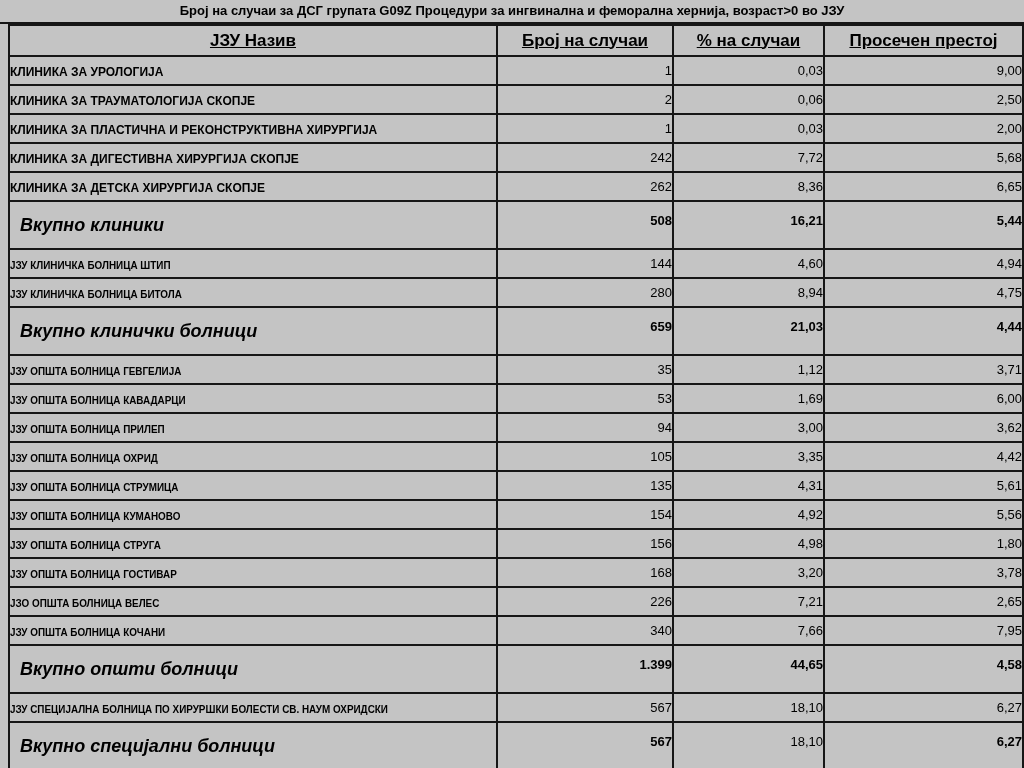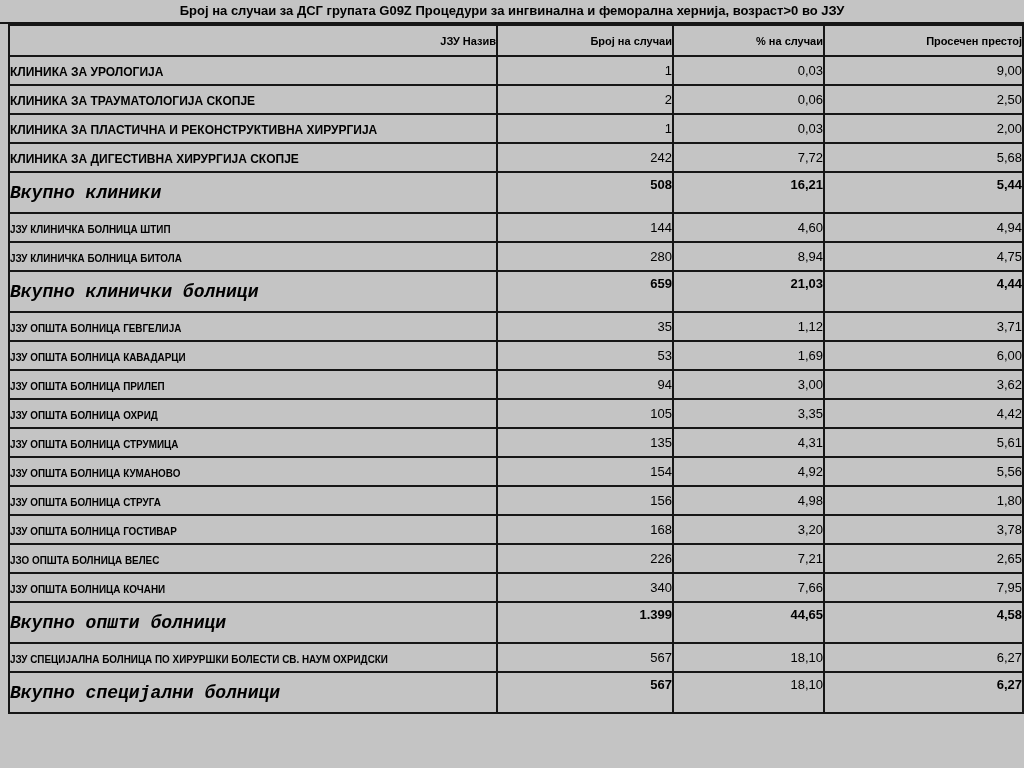--- a/index.html
+++ b/index.html
@@ -23,45 +23,46 @@
   }
   table.rpt col.c1{width:488px;}
   table.rpt col.c2{width:176px;}
   table.rpt col.c3{width:151px;}
   table.rpt col.c4{width:199px;}
   table.rpt th, table.rpt td{
     border:2px solid #161616;
     padding:0;color:#000;overflow:hidden;white-space:nowrap;
   }
   table.rpt th{
-    height:29px;font-size:11px;font-weight:bold;text-align:right;
+    height:29px;font-size:17px;font-weight:bold;text-align:center;
     vertical-align:middle;
+    text-decoration:underline;
   }
   tr.clinic td, tr.jzu td{height:27px;}
   tr.summary td{height:35px;}
   td.name{padding-left:8px;vertical-align:middle;}
   tr.clinic td.name .nm{
     font-size:12px;font-weight:bold;letter-spacing:0;
     display:inline-block;
   }
   tr.jzu td.name .nm{
     font-size:11.5px;font-weight:bold;
     display:inline-block;transform:scaleX(.86);transform-origin:0 50%;
   }
-  tr.summary td.name{font-family:Liberation Mono, monospace;}
+  tr.summary td.name{padding-left:10px;}
   tr.summary td.name .nm{
     font-size:18px;font-weight:bold;font-style:italic;
     display:inline-block;
   }
   td.num{
     text-align:right;padding-right:12px;font-size:13px;font-weight:normal;
     vertical-align:middle;
   }
   tr.summary td.num{
-    vertical-align:top;padding-top:4px;font-weight:bold;
+    vertical-align:top;padding-top:11px;font-weight:bold;
   }
   tr.summary td.num.plain{font-weight:normal;}
 </style>
 </head>
 <body>
 
 <div class="report">
   <div class="report-title">Број на случаи за ДСГ групата G09Z Процедури за ингвинална и феморална хернија, возраст&gt;0 во ЈЗУ</div>
   <table class="rpt">
     <colgroup>
@@ -96,20 +97,26 @@
           <td class="num">1</td>
           <td class="num">0,03</td>
           <td class="num">2,00</td>
         </tr>
         <tr class="clinic">
           <td class="name"><span class="nm">КЛИНИКА ЗА ДИГЕСТИВНА ХИРУРГИЈА СКОПЈЕ</span></td>
           <td class="num">242</td>
           <td class="num">7,72</td>
           <td class="num">5,68</td>
         </tr>
+        <tr class="clinic">
+          <td class="name"><span class="nm">КЛИНИКА ЗА ДЕТСКА ХИРУРГИЈА СКОПЈЕ</span></td>
+          <td class="num">262</td>
+          <td class="num">8,36</td>
+          <td class="num">6,65</td>
+        </tr>
         <tr class="summary">
           <td class="name"><span class="nm">Вкупно клиники</span></td>
           <td class="num">508</td>
           <td class="num">16,21</td>
           <td class="num">5,44</td>
         </tr>
         <tr class="jzu">
           <td class="name"><span class="nm">ЈЗУ КЛИНИЧКА БОЛНИЦА ШТИП</span></td>
           <td class="num">144</td>
           <td class="num">4,60</td>

